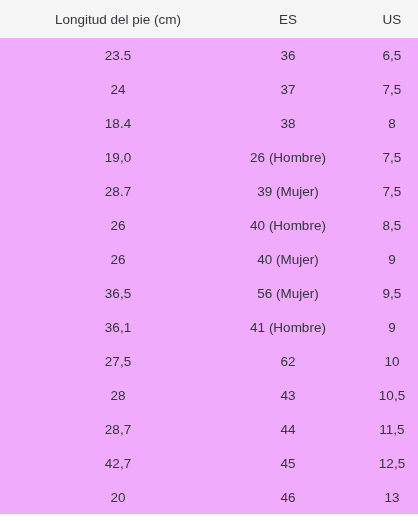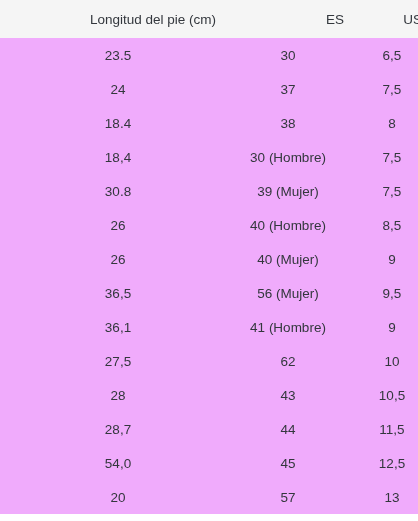--- a/index.html
+++ b/index.html
@@ -23,21 +23,21 @@
 
   .size-table thead tr {
     background: #f5f5f5;
   }
 
   .size-table th {
     height: 38px;
     padding: 0 0 0 0;
     font-size: 13.5px;
     font-weight: 400;
-    text-align: right;
+    text-align: center;
     color: #33373d;
     vertical-align: middle;
     white-space: nowrap;
   }
 
   .size-table td {
     height: 34px;
     padding: 0;
     font-size: 13.5px;
     font-weight: 400;
@@ -61,44 +61,44 @@
     <tr>
       <th class="col-foot">Longitud del pie (cm)</th>
       <th class="col-es">ES</th>
       <th class="col-us">US</th>
 
     </tr>
   </thead>
   <tbody>
     <tr>
       <td class="col-foot">23.5</td>
-      <td class="col-es">30</td>
+      <td class="col-es">36</td>
       <td class="col-us">6,5</td>
 
     </tr>
     <tr>
       <td class="col-foot">24</td>
       <td class="col-es">37</td>
       <td class="col-us">7,5</td>
 
     </tr>
     <tr>
       <td class="col-foot">18.4</td>
       <td class="col-es">38</td>
       <td class="col-us">8</td>
 
     </tr>
     <tr>
-      <td class="col-foot">18,4</td>
-      <td class="col-es">30 (Hombre)</td>
+      <td class="col-foot">19,0</td>
+      <td class="col-es">26 (Hombre)</td>
       <td class="col-us">7,5</td>
 
     </tr>
     <tr>
-      <td class="col-foot">30.8</td>
+      <td class="col-foot">28.7</td>
       <td class="col-es">39 (Mujer)</td>
       <td class="col-us">7,5</td>
 
     </tr>
     <tr>
       <td class="col-foot">26</td>
       <td class="col-es">40 (Hombre)</td>
       <td class="col-us">8,5</td>
 
     </tr>
@@ -132,25 +132,25 @@
       <td class="col-us">10,5</td>
 
     </tr>
     <tr>
       <td class="col-foot">28,7</td>
       <td class="col-es">44</td>
       <td class="col-us">11,5</td>
 
     </tr>
     <tr>
-      <td class="col-foot">54,0</td>
+      <td class="col-foot">42,7</td>
       <td class="col-es">45</td>
       <td class="col-us">12,5</td>
 
     </tr>
     <tr>
       <td class="col-foot">20</td>
-      <td class="col-es">57</td>
+      <td class="col-es">46</td>
       <td class="col-us">13</td>
 
     </tr>
   </tbody>
 </table>
 
 </body></html>

